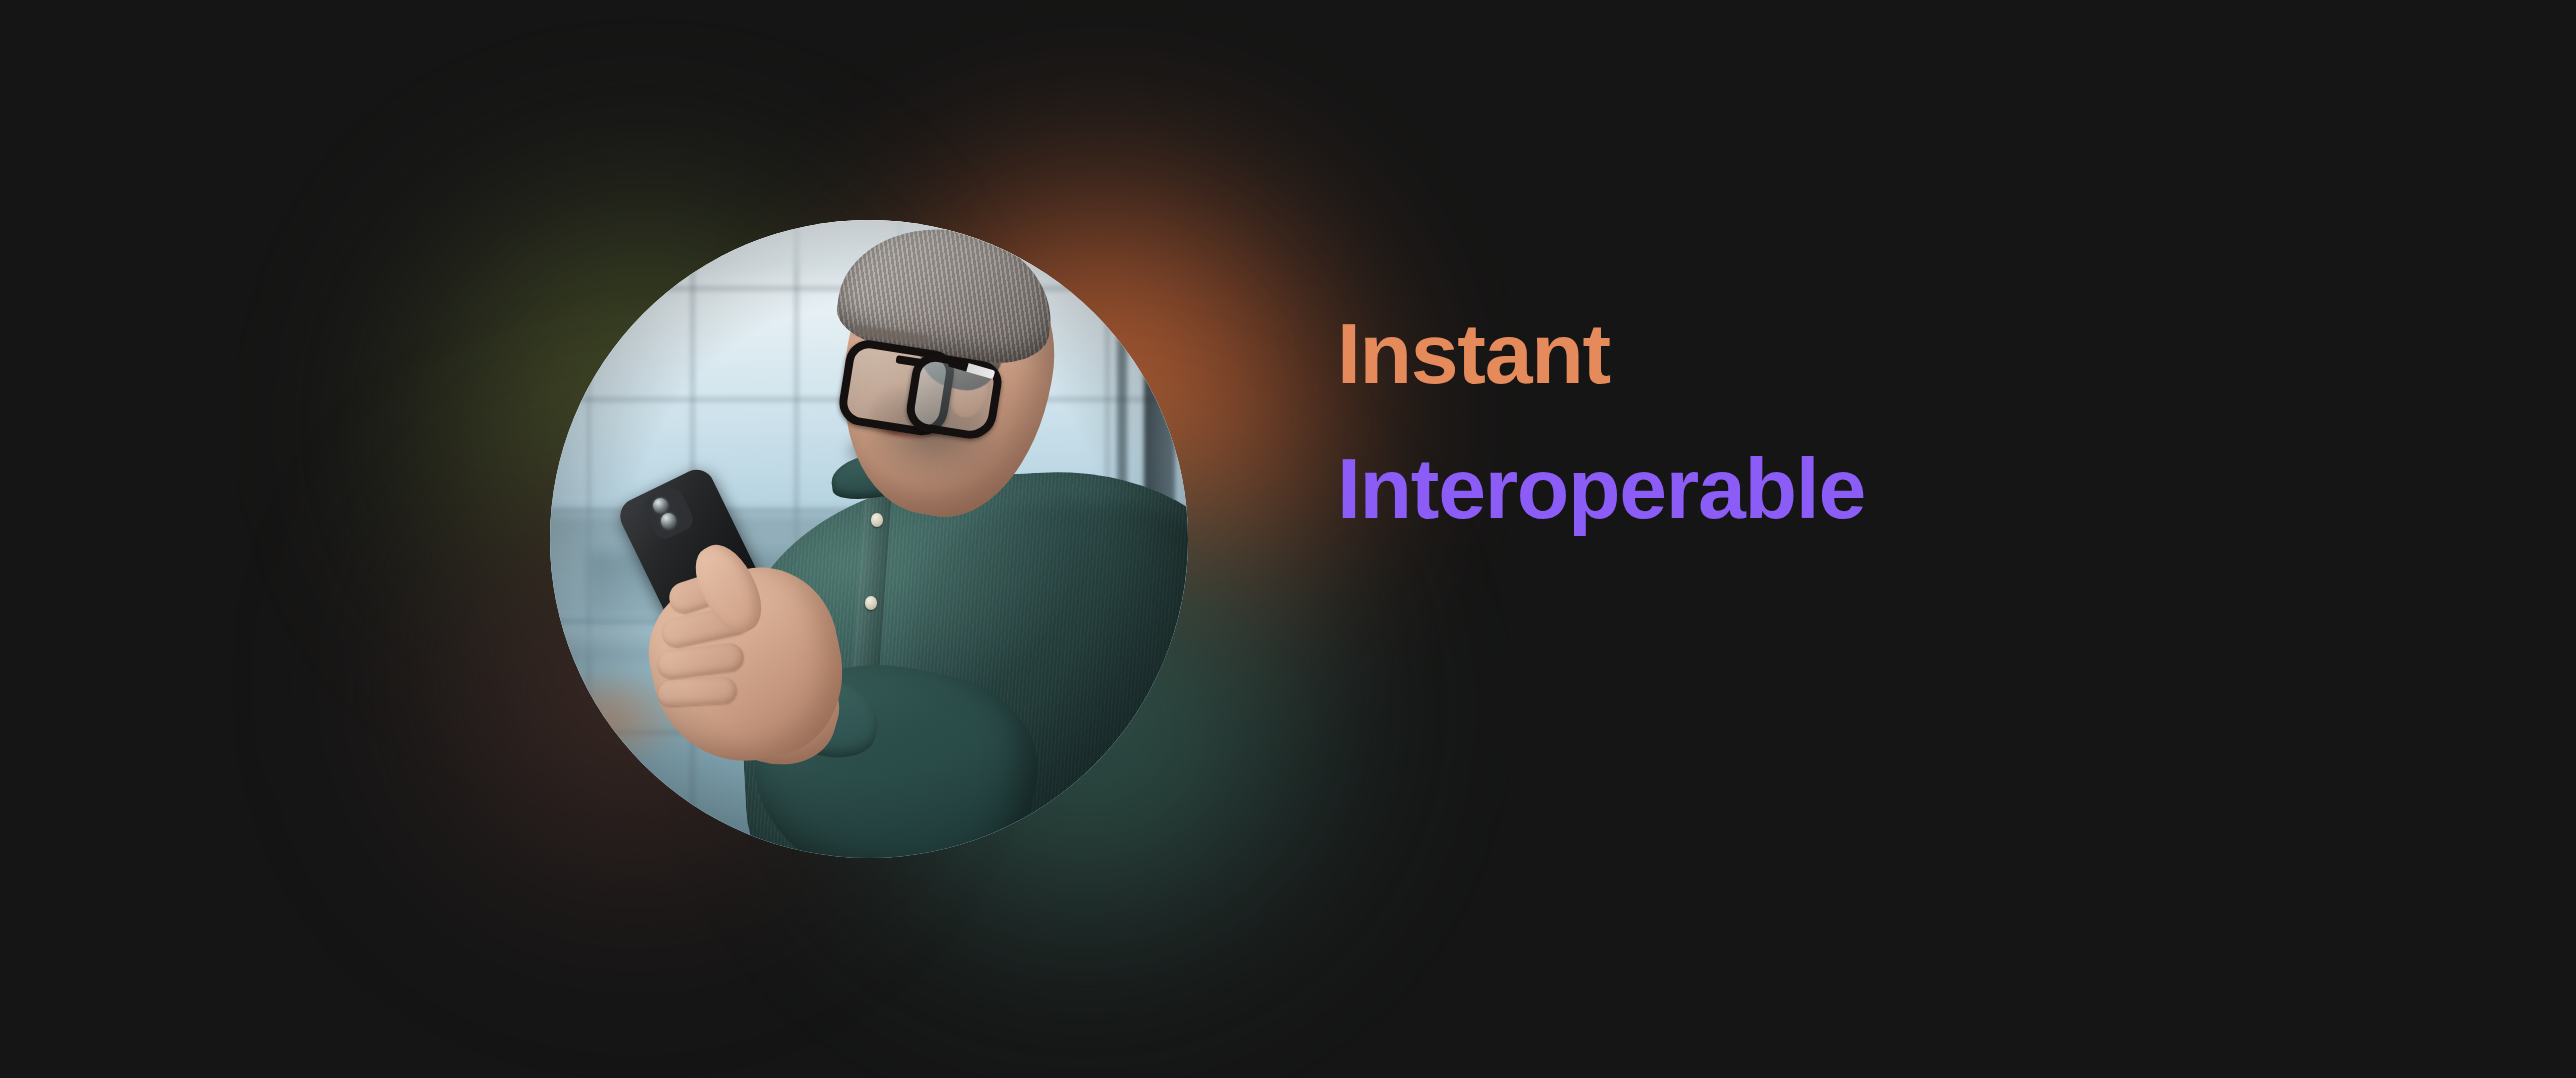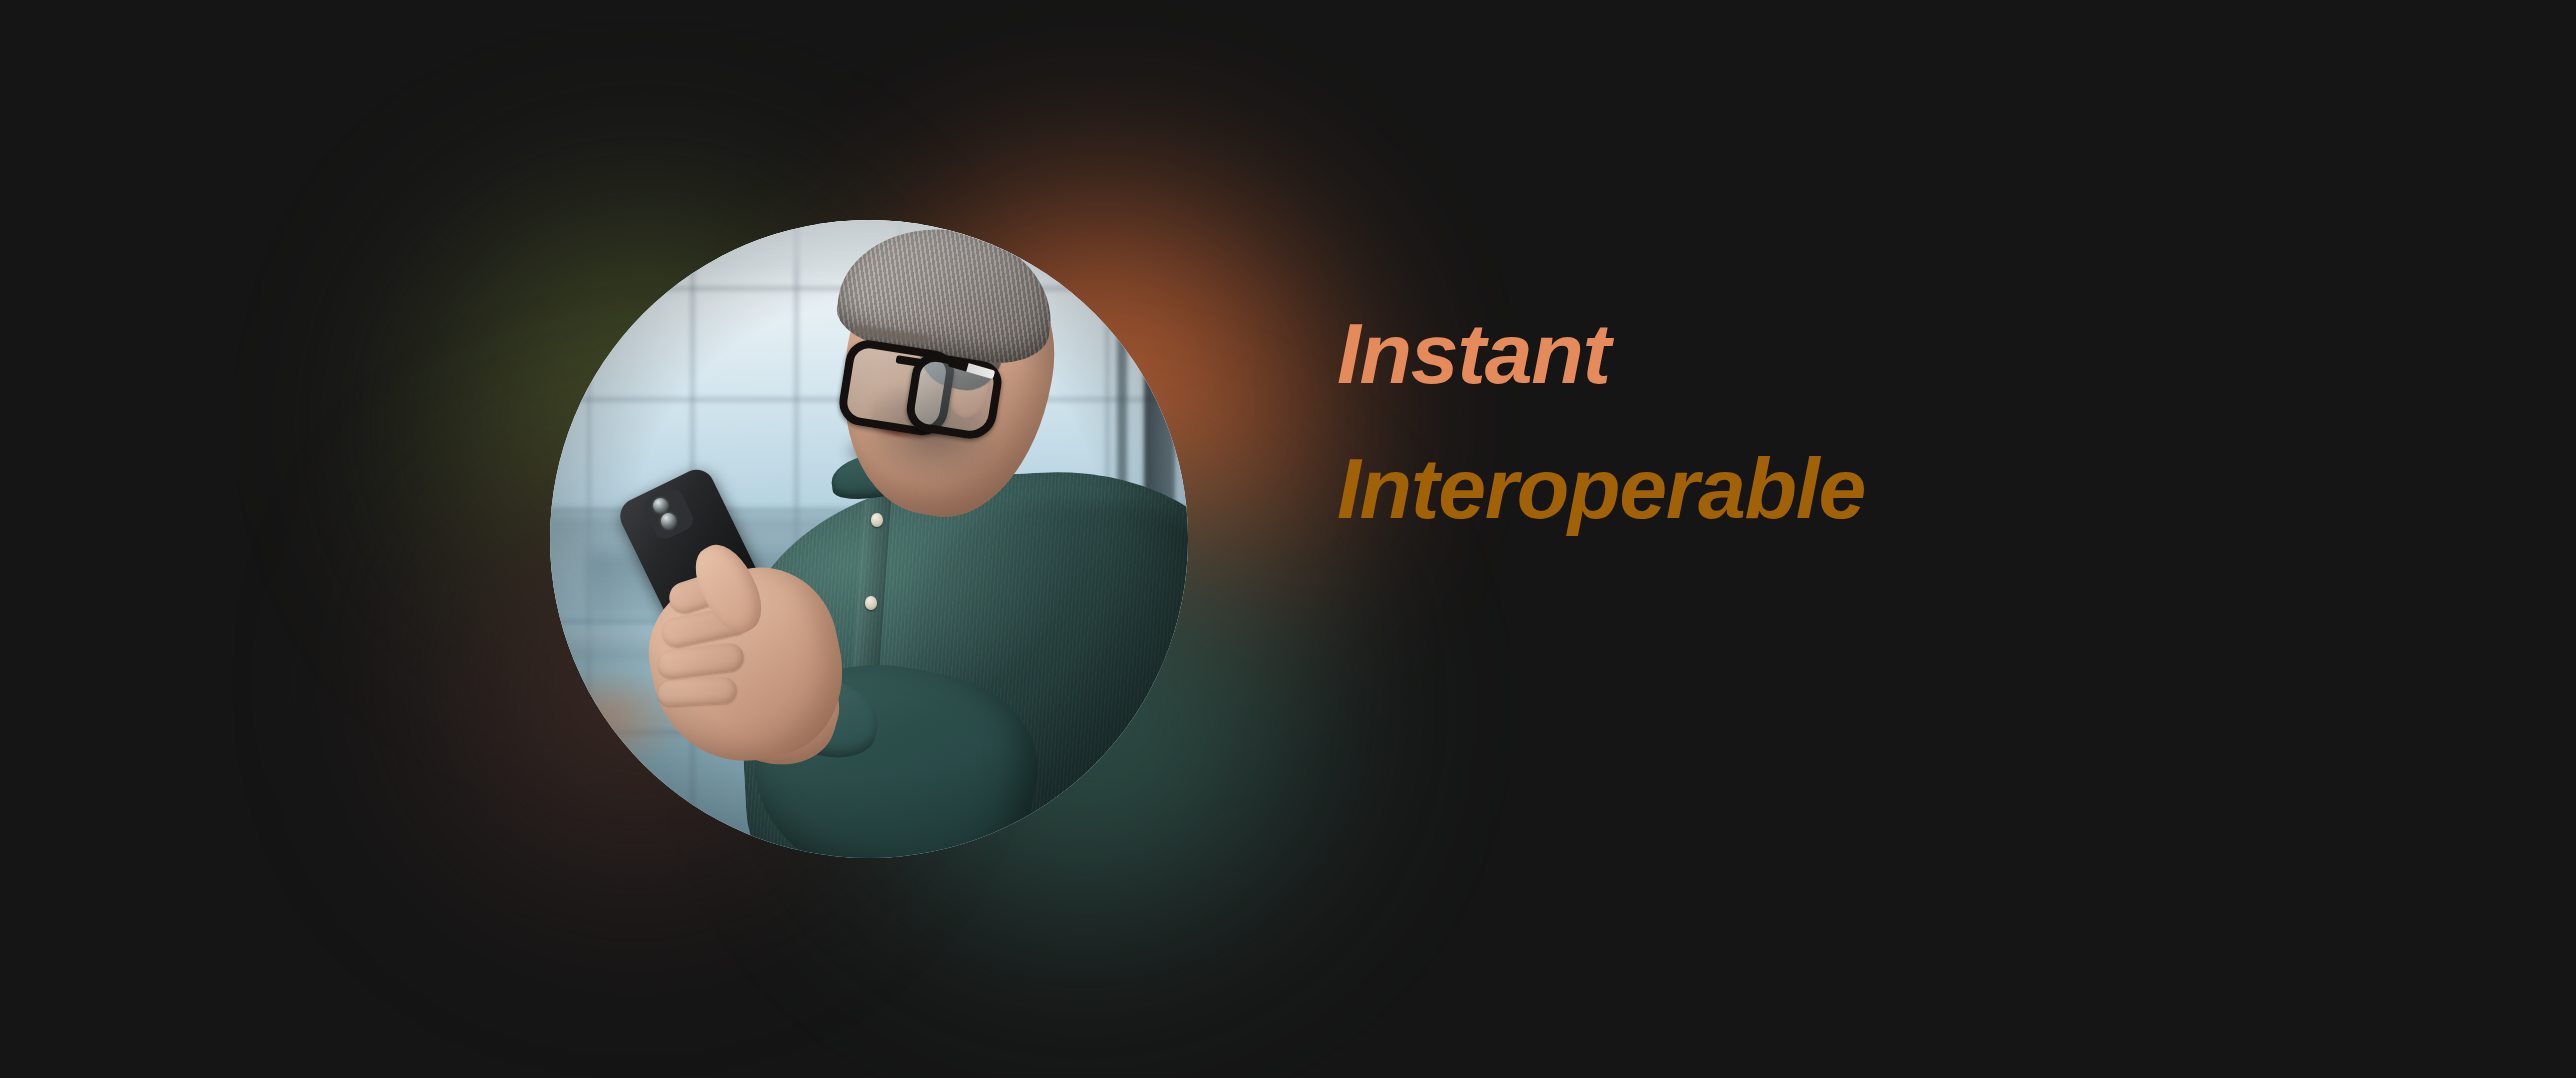--- a/index.html
+++ b/index.html
@@ -472,21 +472,20 @@
       radial-gradient(circle at 50% 50%, rgba(0,0,0,0) 52%, rgba(10,12,12,.30) 84%, rgba(8,10,10,.52) 100%);
     pointer-events: none;
   }
 
   
   .word-list {
     position: absolute;
     left: 1337px;
     top: 286px;
     width: 1078px;
-    font-style: italic;
   }
   .word {
     display: block;
     font-family: "Liberation Sans", sans-serif;
     font-weight: bold;
     font-size: 86px;
     line-height: 135px;
     letter-spacing: -1.3px;
     white-space: nowrap;
   }
@@ -573,17 +572,17 @@
         <div class="finger f4"></div>
         <div class="thumb"></div>
       </div>
 
       <div class="photo-vignette"></div>
     </div>
   </div>
 
   <div class="word-list">
     <span class="word" style="color: rgb(229, 138, 91);">Instant</span>
-    <span class="word" style="color: #a16207;">Interoperable</span>
+    <span class="word" style="color: #8b5cf6;">Interoperable</span>
   </div>
 
 </div>
 
 
 </body></html>

